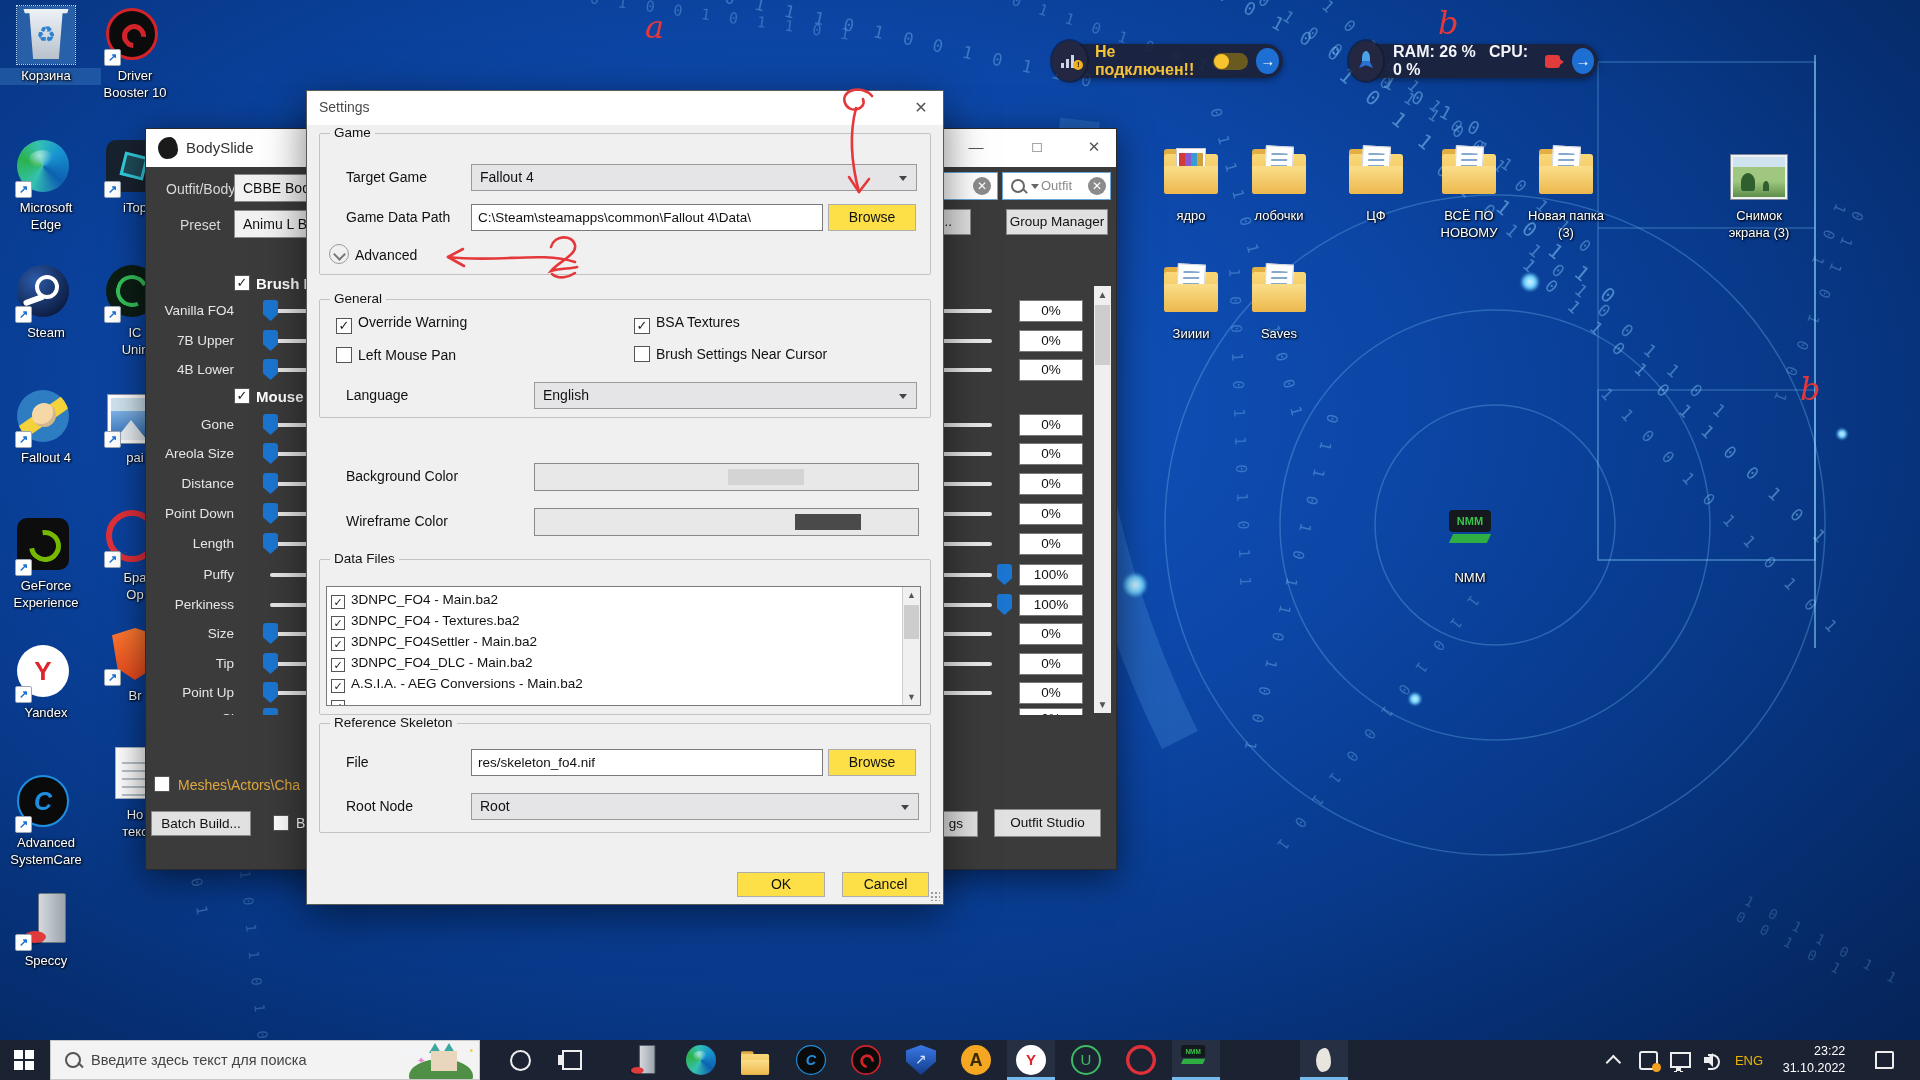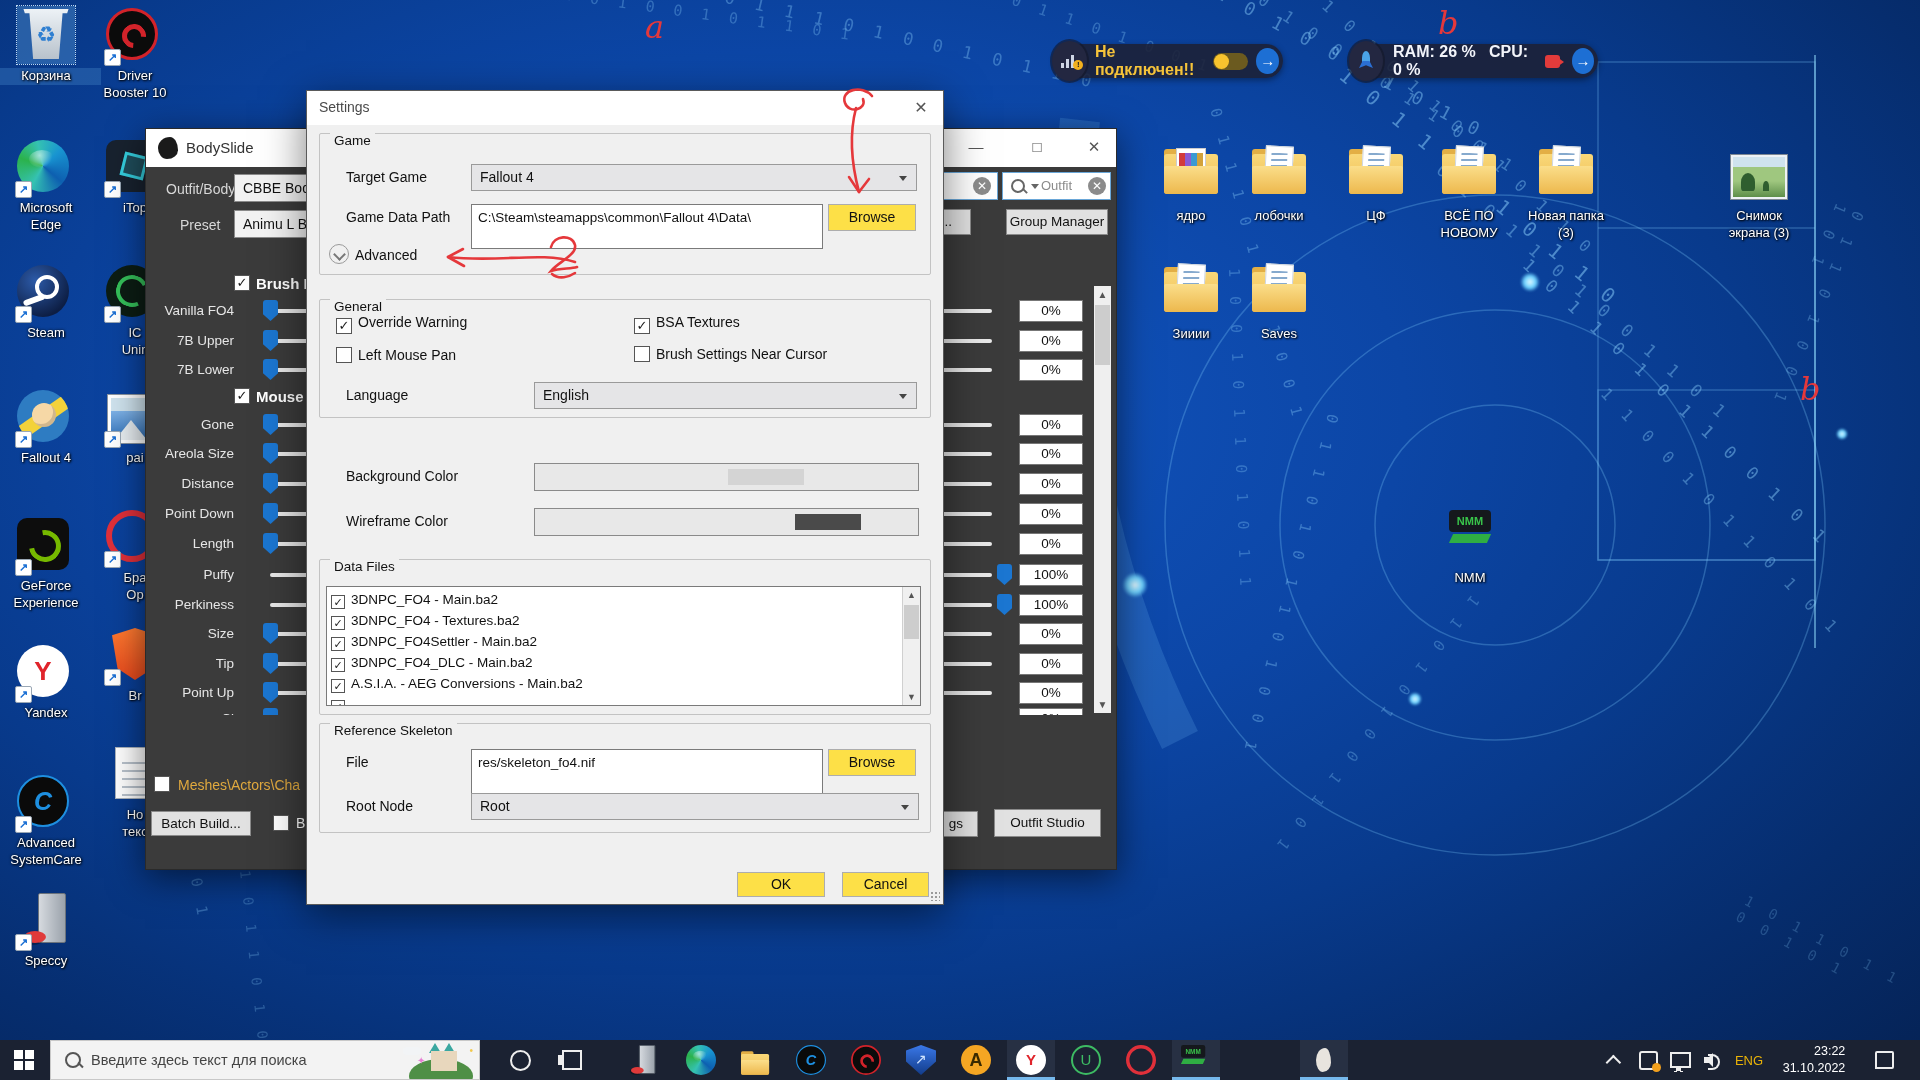--- a/index.html
+++ b/index.html
@@ -161,27 +161,27 @@
   .bs-btn{position:absolute;background:#e1e1e1;border:1px solid #8a8a8a;box-sizing:border-box;color:#111;
     font-size:13.5px;text-align:center;}
   .orange-path{position:absolute;color:#e0a93e;font-size:14px;}
   
   #settings{position:absolute;left:306px;top:90px;width:636px;height:813px;z-index:6;background:#f0f0f0;
     border:1px solid #5a5a5a;box-shadow:0 10px 40px rgba(0,0,0,.5);}
   #set-titlebar{position:absolute;left:0;top:0;width:100%;height:34px;background:#fff;}
   #set-titlebar .t{position:absolute;left:12px;top:8px;font-size:14px;color:#4a4a4a;}
   #set-close{position:absolute;right:8px;top:5px;width:28px;height:24px;color:#555;font-size:16px;text-align:center;line-height:24px;}
   .grp{position:absolute;border:1px solid #c3c3c3;border-radius:2px;}
-  .grp .legend{position:absolute;left:10px;top:-9px;background:#f0f0f0;padding:8px 4px;font-size:13.5px;color:#111;}
+  .grp .legend{position:absolute;left:10px;top:-9px;background:#f0f0f0;padding:0 4px;font-size:13.5px;color:#111;}
   .flabel{position:absolute;font-size:14px;color:#111;}
   .combo{position:absolute;height:27px;background:#e5e5e7;border:1px solid #9a9a9a;box-sizing:border-box;
     font-size:14px;color:#111;line-height:25px;padding-left:8px;}
   .combo .car{position:absolute;right:9px;top:11px;border-left:4.5px solid transparent;border-right:4.5px solid transparent;
     border-top:5px solid #444;}
-  .tbox{position:absolute;height:45px;background:#fff;border:1px solid #7a7a7a;box-sizing:border-box;
+  .tbox{position:absolute;height:27px;background:#fff;border:1px solid #7a7a7a;box-sizing:border-box;
     font-size:13.5px;color:#111;line-height:25px;padding-left:6px;white-space:nowrap;overflow:hidden;}
   .pbtn{position:absolute;background:#fde047;border:1px solid #adadad;box-sizing:border-box;font-size:14px;
     color:#111;text-align:center;}
   .adv-ico{position:absolute;width:20px;height:20px;border:1px solid #9a9a9a;border-radius:50%;box-sizing:border-box;}
   .adv-ico::after{content:"";position:absolute;left:5px;top:5px;width:7px;height:7px;border-right:2px solid #777;
     border-bottom:2px solid #777;transform:rotate(45deg);}
   .cbrow{position:absolute;font-size:14px;color:#111;}
   .cbrow .cb{position:static;display:inline-block;vertical-align:-3px;margin-right:6px;}
   .swatch{position:absolute;height:28px;background:#e8e8e8;border:1px solid #8a8a8a;box-sizing:border-box;}
   .swatch .blk{position:absolute;top:5px;height:16px;}
@@ -530,21 +530,21 @@
           <span class="sthumb" style="left: 117px;"></span>
           <span class="pctbox">0%</span>
         </div>
         <div class="srow" style="top: 58px;">
           <span class="sname">7B Upper</span>
           <span class="track"></span>
           <span class="sthumb" style="left: 117px;"></span>
           <span class="pctbox">0%</span>
         </div>
         <div class="srow" style="top: 87px;">
-          <span class="sname">7B Lower</span>
+          <span class="sname">4B Lower</span>
           <span class="track"></span>
           <span class="sthumb" style="left: 117px;"></span>
           <span class="pctbox">0%</span>
         </div>
         <div class="shead" style="top: 116px;">
           <span class="cb" style="position: absolute; left: 88px; top: 3px;">✓</span>
           <span class="htxt">Mouse</span>
         </div>
         <div class="srow" style="top: 142px;">
           <span class="sname">Gone</span>

